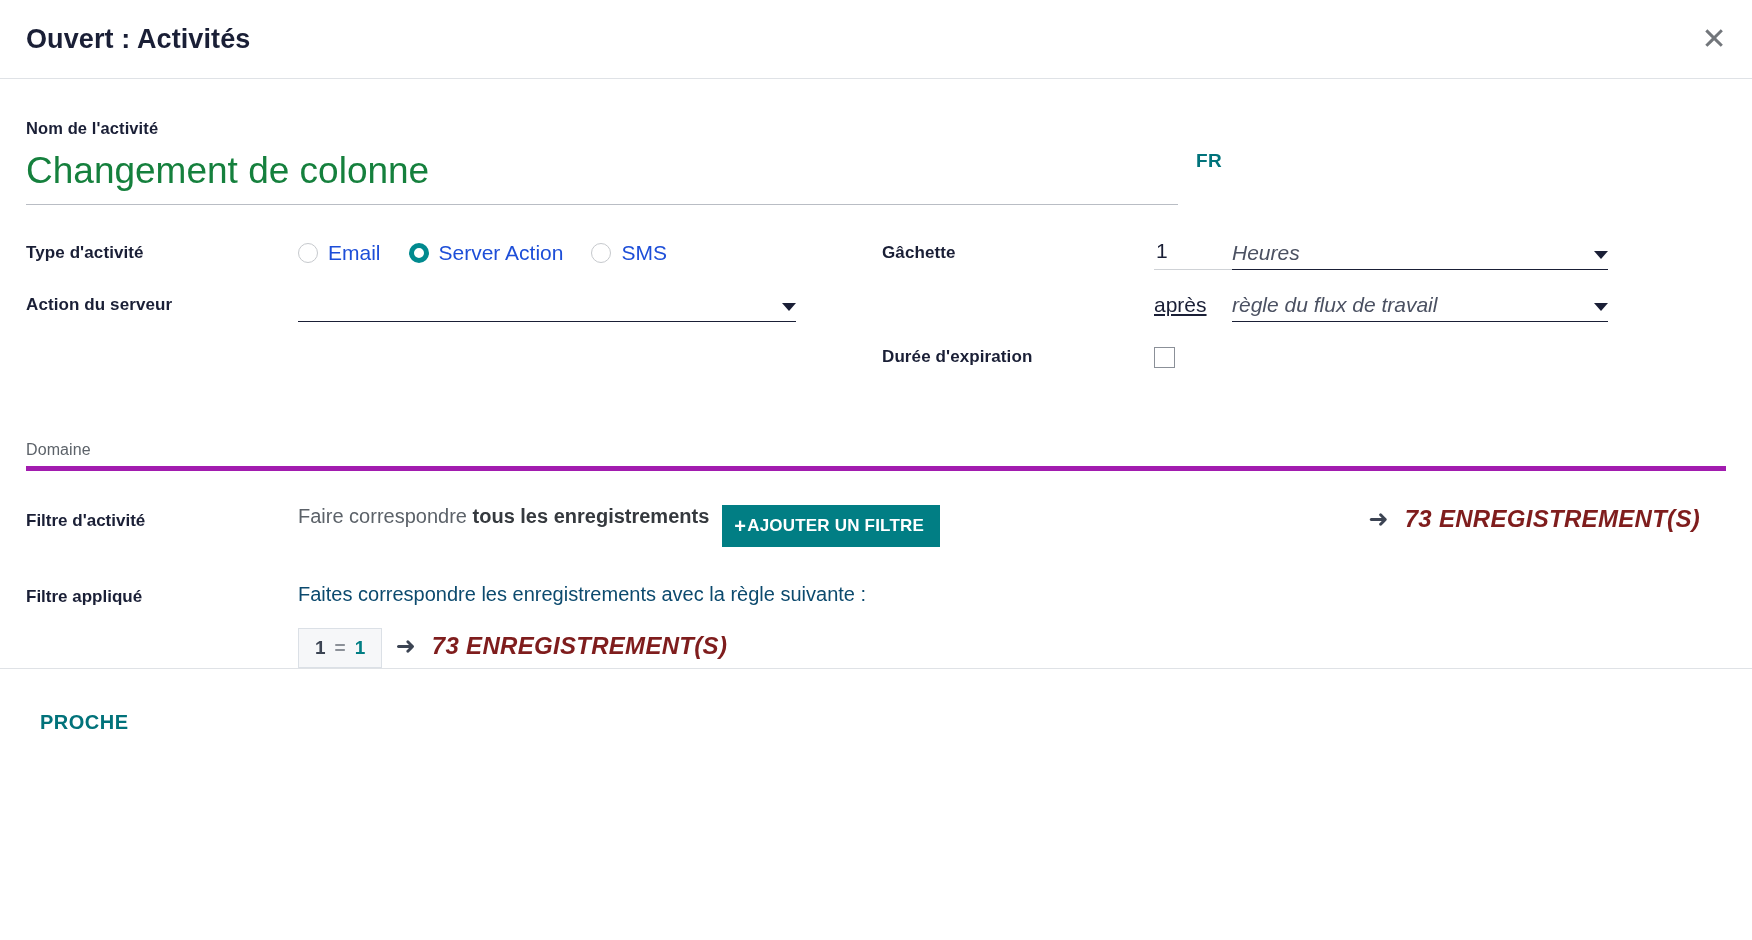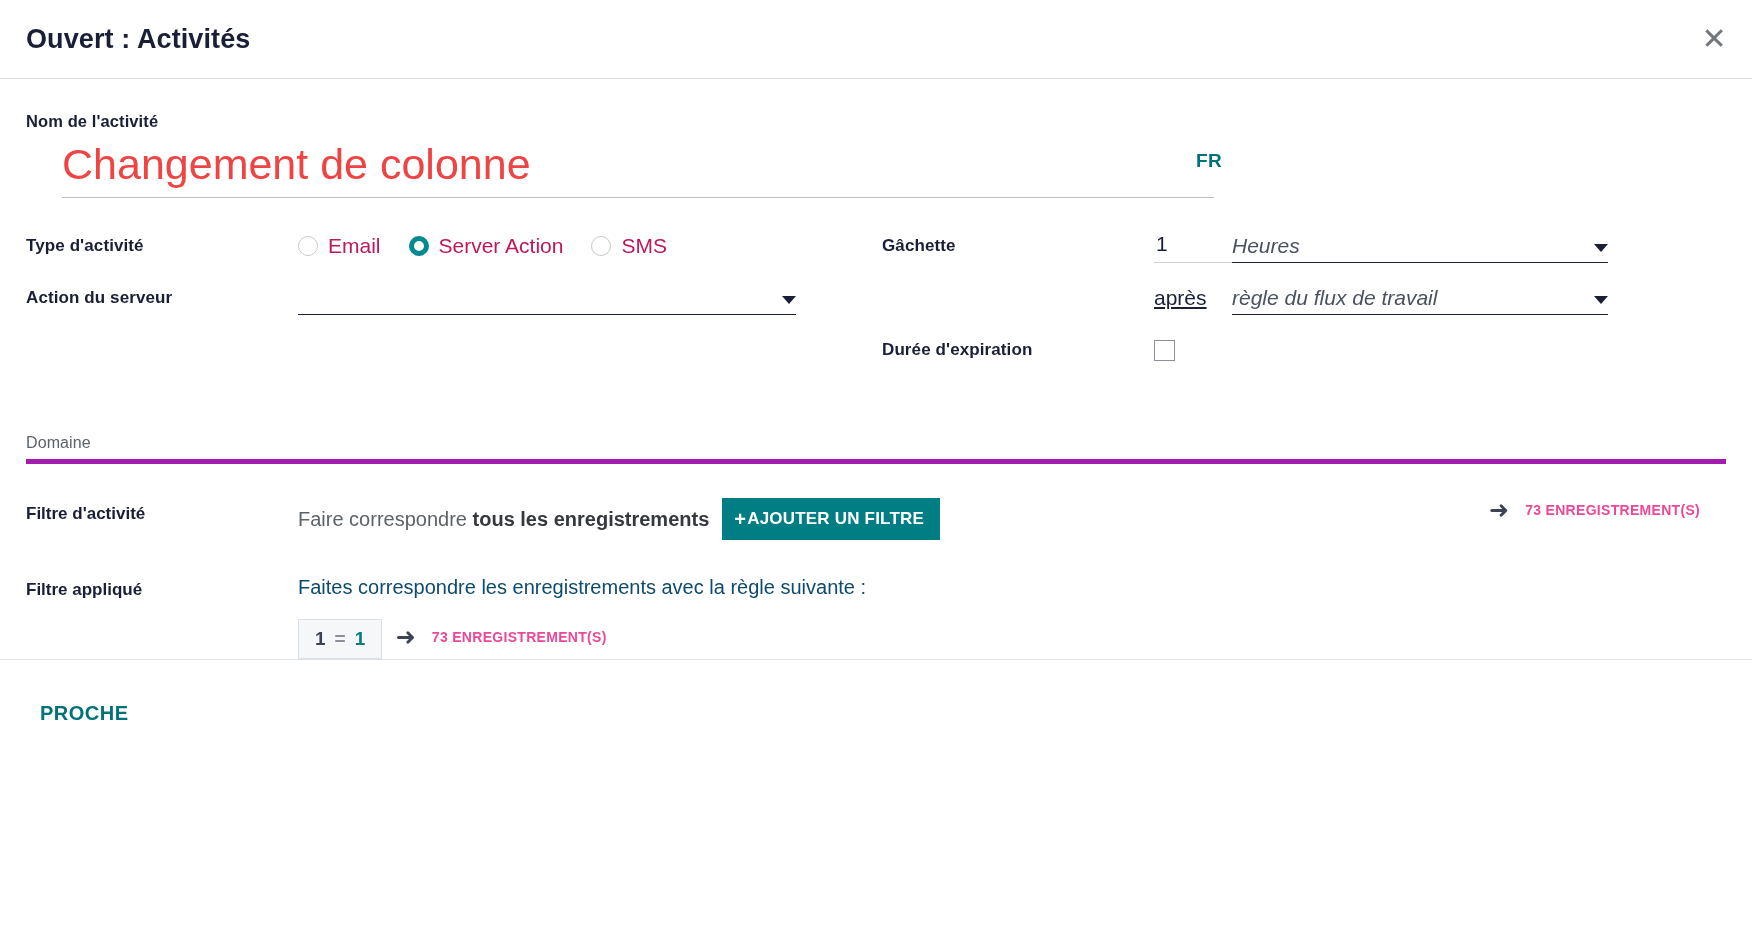--- a/index.html
+++ b/index.html
@@ -65,34 +65,34 @@
     margin-top: 33px;
   }
   .name-col {
     width: 1160px;
   }
   .name-label {
     font-size: 16.5px;
     font-weight: bold;
     color: #1a1f36;
     letter-spacing: .1px;
+    margin-top: 7px;
   }
   .name-input {
     margin-top: 4px;
     width: 1152px;
-    font-size: 43px;
+    font-size: 37px;
     line-height: 58px;
-    color: #ef4444;
+    color: #15803d;
     border: none;
     border-bottom: 1px solid #b9bdc4;
     padding: 0 0 4px 0;
     background: transparent;
     font-family: "Liberation Sans", sans-serif;
     outline: none;
-    margin-left: 36px;
   }
   .lang-badge {
     margin-left: 10px;
     margin-top: 38px;
     font-size: 19px;
     font-weight: bold;
     color: #01737b;
     letter-spacing: .4px;
     cursor: pointer;
   }
@@ -134,21 +134,21 @@
     background: #fff;
     margin-right: 10px;
     flex: 0 0 20px;
   }
   .radio-item.sel .radio-dot {
     border: 5.5px solid #018a8f;
     background: #ffffff;
   }
   .radio-label {
     font-size: 21px;
-    color: #be185d;
+    color: #1d4ed8;
   }
 
   
   .sel-wrap {
     position: relative;
     display: flex;
     align-items: flex-end;
     border-bottom: 1.6px solid #1a1f36;
     height: 34px;
     cursor: pointer;
@@ -225,21 +225,21 @@
     flex: 0 0 272px;
     font-size: 17px;
     font-weight: bold;
     color: #1a1f36;
     padding-top: 6px;
   }
   .dcontent { flex: 1 1 auto; position: relative; }
 
   .match-line {
     display: flex;
-    align-items: center;
+    align-items: flex-start;
   }
   .match-text {
     font-size: 20px;
     color: #5c6269;
   }
   .match-text b { color: #35393e; font-weight: bold; }
   .add-filter-btn {
     margin-left: 13px;
     background: #017e84;
     color: #ffffff;
@@ -269,24 +269,25 @@
   }
   .arrow-icon {
     color: #3c4453;
     font-size: 24px;
     font-weight: bold;
     margin-right: 16px;
     line-height: 1;
     font-family: "DejaVu Sans", sans-serif;
   }
   .rec-link-text {
-    color: #ec4899;
-    font-size: 14px;
+    color: #7f1d1d;
+    font-size: 24px;
     font-weight: bold;
     letter-spacing: .3px;
+    font-style: italic;
   }
   .rec-top {
     position: absolute;
     right: 26px;
     top: 0;
   }
 
   .rule-text {
     font-size: 20px;
     color: #0c4a6e;

